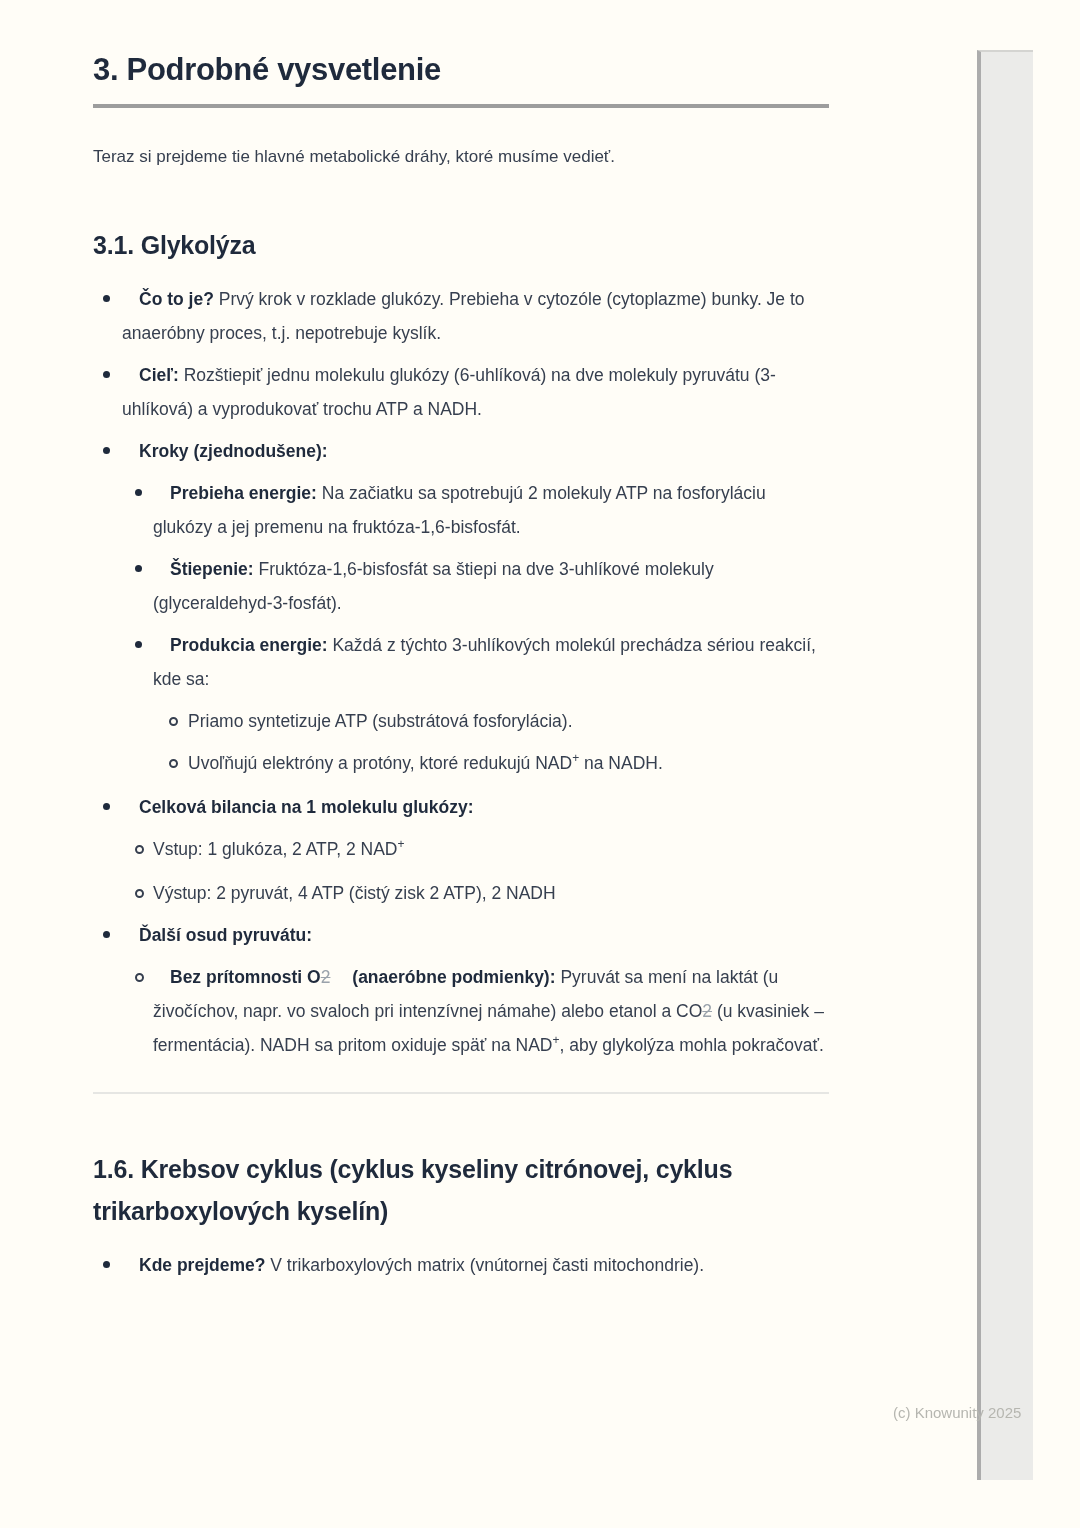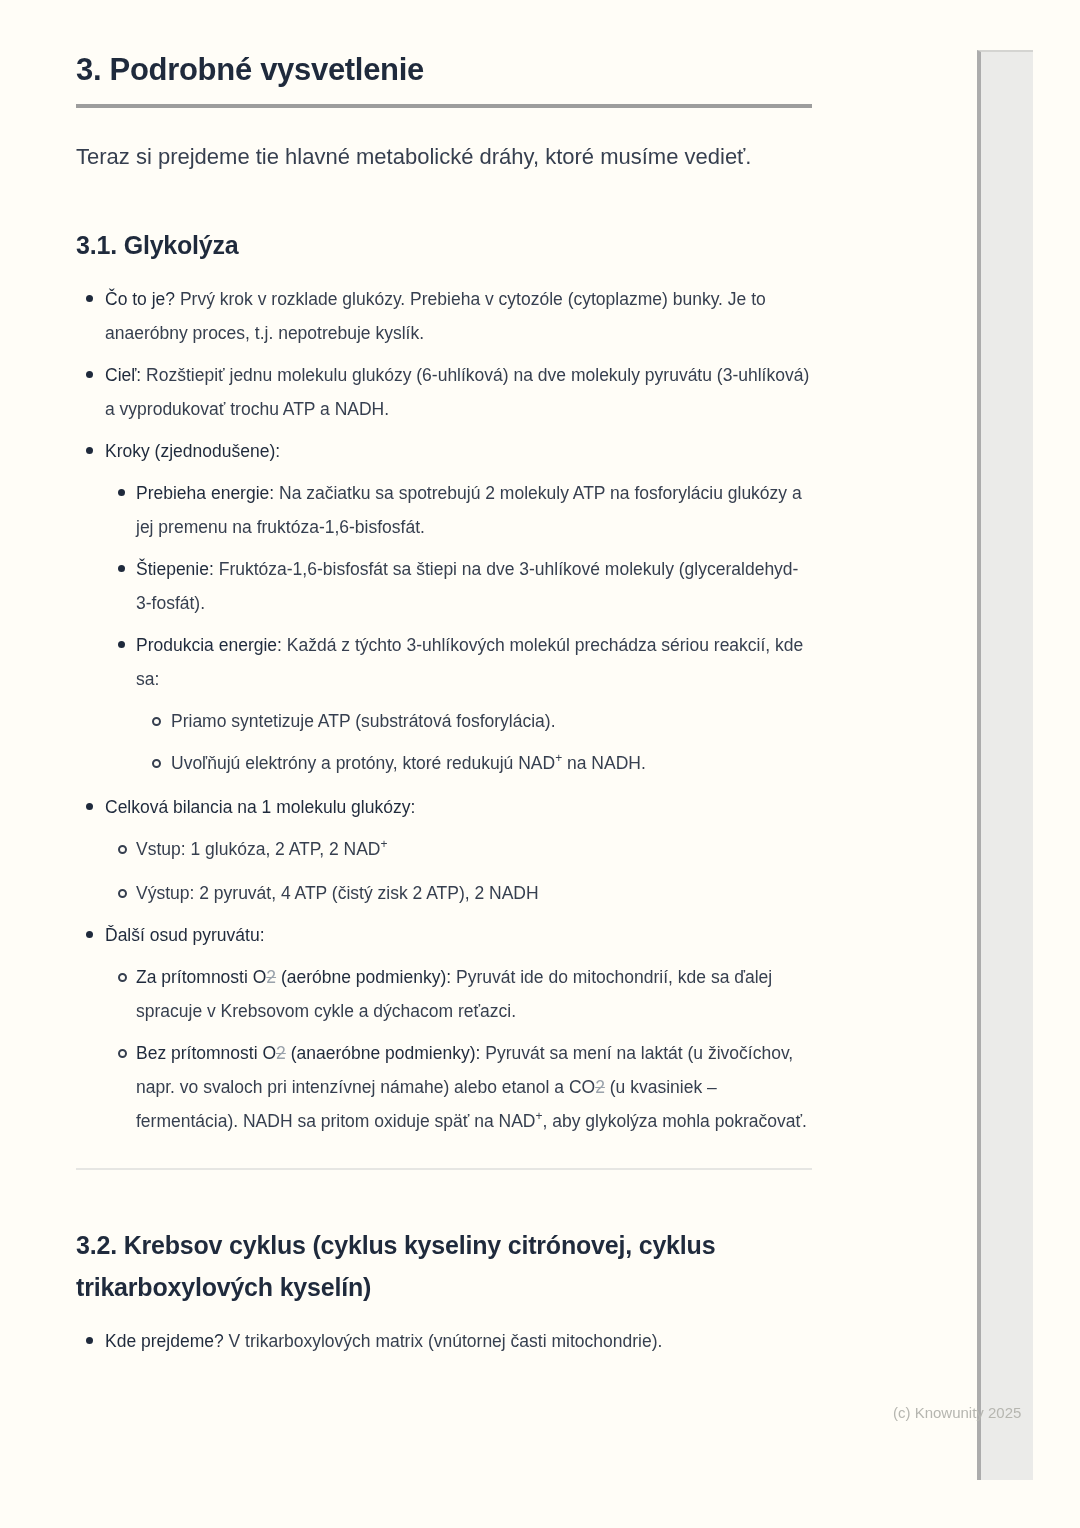--- a/index.html
+++ b/index.html
@@ -3,51 +3,51 @@
 <meta charset="utf-8">
 <style>
   html,body{margin:0;padding:0;background:#f4f4f2;}
   .page{
     position:relative;
     width:1080px;height:1528px;
     background:var(--page_bg,#fffdf7);
     overflow:hidden;
     font-family:"Liberation Sans","DejaVu Sans",sans-serif;
   }
-  .content{position:absolute;left:76px;top:0;width:736px;}
+  .content{position:absolute;left:93px;top:0;width:736px;}
   h1{
     font-size:31px;font-weight:700;color:var(--heading,#1f2a3c);
     margin:50px 0 0 0;letter-spacing:-0.3px;line-height:40px;
   }
   hr{border:none;margin:0;}
   hr.thick{height:4px;background:var(--divider_thick,#9d9d9d);margin-top:14px;}
   hr.thin{height:2px;background:var(--divider_thin,#e6e6e3);margin-top:28px;}
   p.lead{
-    font-size:22px;color:var(--body,#363f4f);
+    font-size:17px;color:var(--body,#363f4f);
     margin:36px 0 0 0;line-height:26px;
   }
   h2{
     font-size:25px;font-weight:700;color:var(--heading,#1f2a3c);
     margin:54px 0 0 0;line-height:42px;letter-spacing:-0.2px;
   }
   ul.blist{
     list-style:none;margin:16px 0 0 0;padding:0;
     font-size:17.5px;line-height:34px;color:var(--body,#363f4f);
   }
   ul.blist li{position:relative;margin-bottom:8px;}
   li.d1{padding-left:29px;}
   li.d2{padding-left:60px;}
   li.d3{padding-left:95px;margin-bottom:13px;}
   .mk{position:absolute;border-radius:50%;}
   .mk.disc{width:7px;height:7px;top:13px;background:var(--heading,#1f2a3c);}
   .mk.circle{width:5px;height:5px;top:13px;border:2px solid var(--body,#363f4f);background:transparent;}
   li.d1>.mk{left:10px;}
   li.d2>.mk{left:42px;}
   li.d3>.mk{left:76px;}
-  .b{font-weight:400;color:var(--heading,#1f2a3c);}
+  .b{font-weight:700;color:var(--heading,#1f2a3c);margin-left:17px;}
   .strike{text-decoration:line-through;color:var(--strike,#9aa2ab);}
   .sup{font-size:12px;position:relative;top:-7px;}
   .side-strip{
     position:absolute;left:977px;top:50px;width:52px;height:1428px;
     background:var(--strip_bg,#ebebe9);
     border-left:4px solid var(--strip_edge,#acacac);
     border-top:2px solid #d4d4d1;
     z-index:1;
   }
   .watermark{
@@ -71,24 +71,23 @@
         <li class="d1"><span class="mk disc"></span><span class="b">Kroky (zjednodušene):</span></li>
         <li class="d2"><span class="mk disc"></span><span class="b">Prebieha energie:</span><span> Na začiatku sa spotrebujú 2 molekuly ATP na fosforyláciu glukózy a jej premenu na fruktóza-1,6-bisfosfát.</span></li>
         <li class="d2"><span class="mk disc"></span><span class="b">Štiepenie:</span><span> Fruktóza-1,6-bisfosfát sa štiepi na dve 3-uhlíkové molekuly (glyceraldehyd-3-fosfát).</span></li>
         <li class="d2"><span class="mk disc"></span><span class="b">Produkcia energie:</span><span> Každá z týchto 3-uhlíkových molekúl prechádza sériou reakcií, kde sa:</span></li>
         <li class="d3"><span class="mk circle"></span><span>Priamo syntetizuje ATP (substrátová fosforylácia).</span></li>
         <li class="d3"><span class="mk circle"></span><span>Uvoľňujú elektróny a protóny, ktoré redukujú NAD</span><span class="sup">+</span><span> na NADH.</span></li>
         <li class="d1"><span class="mk disc"></span><span class="b">Celková bilancia na 1 molekulu glukózy:</span></li>
         <li class="d2"><span class="mk circle"></span><span>Vstup: 1 glukóza, 2 ATP, 2 NAD</span><span class="sup">+</span></li>
         <li class="d2"><span class="mk circle"></span><span>Výstup: 2 pyruvát, 4 ATP (čistý zisk 2 ATP), 2 NADH</span></li>
         <li class="d1"><span class="mk disc"></span><span class="b">Ďalší osud pyruvátu:</span></li>
-        <li class="d2"><span class="mk circle"></span><span class="b">Za prítomnosti O</span><span class="strike">2</span><span class="b"> (aeróbne podmienky):</span><span> Pyruvát ide do mitochondrií, kde sa ďalej spracuje v Krebsovom cykle a dýchacom reťazci.</span></li>
         <li class="d2"><span class="mk circle"></span><span class="b">Bez prítomnosti O</span><span class="strike">2</span><span class="b"> (anaeróbne podmienky):</span><span> Pyruvát sa mení na laktát (u živočíchov, napr. vo svaloch pri intenzívnej námahe) alebo etanol a CO</span><span class="strike">2</span><span> (u kvasiniek – fermentácia). NADH sa pritom oxiduje späť na NAD</span><span class="sup">+</span><span>, aby glykolýza mohla pokračovať.</span></li>
       </ul>
       <hr class="thin">
-      <h2>3.2. Krebsov cyklus (cyklus kyseliny citrónovej, cyklus trikarboxylových kyselín)</h2>
+      <h2>1.6. Krebsov cyklus (cyklus kyseliny citrónovej, cyklus trikarboxylových kyselín)</h2>
       <ul class="blist">
         <li class="d1"><span class="mk disc"></span><span class="b">Kde prejdeme?</span><span> V trikarboxylových matrix (vnútornej časti mitochondrie).</span></li>
       </ul>
     </div>
   <div class="side-strip"></div>
   <div class="watermark">(c) Knowunity 2025</div>
 </div>
 
 </body></html>

